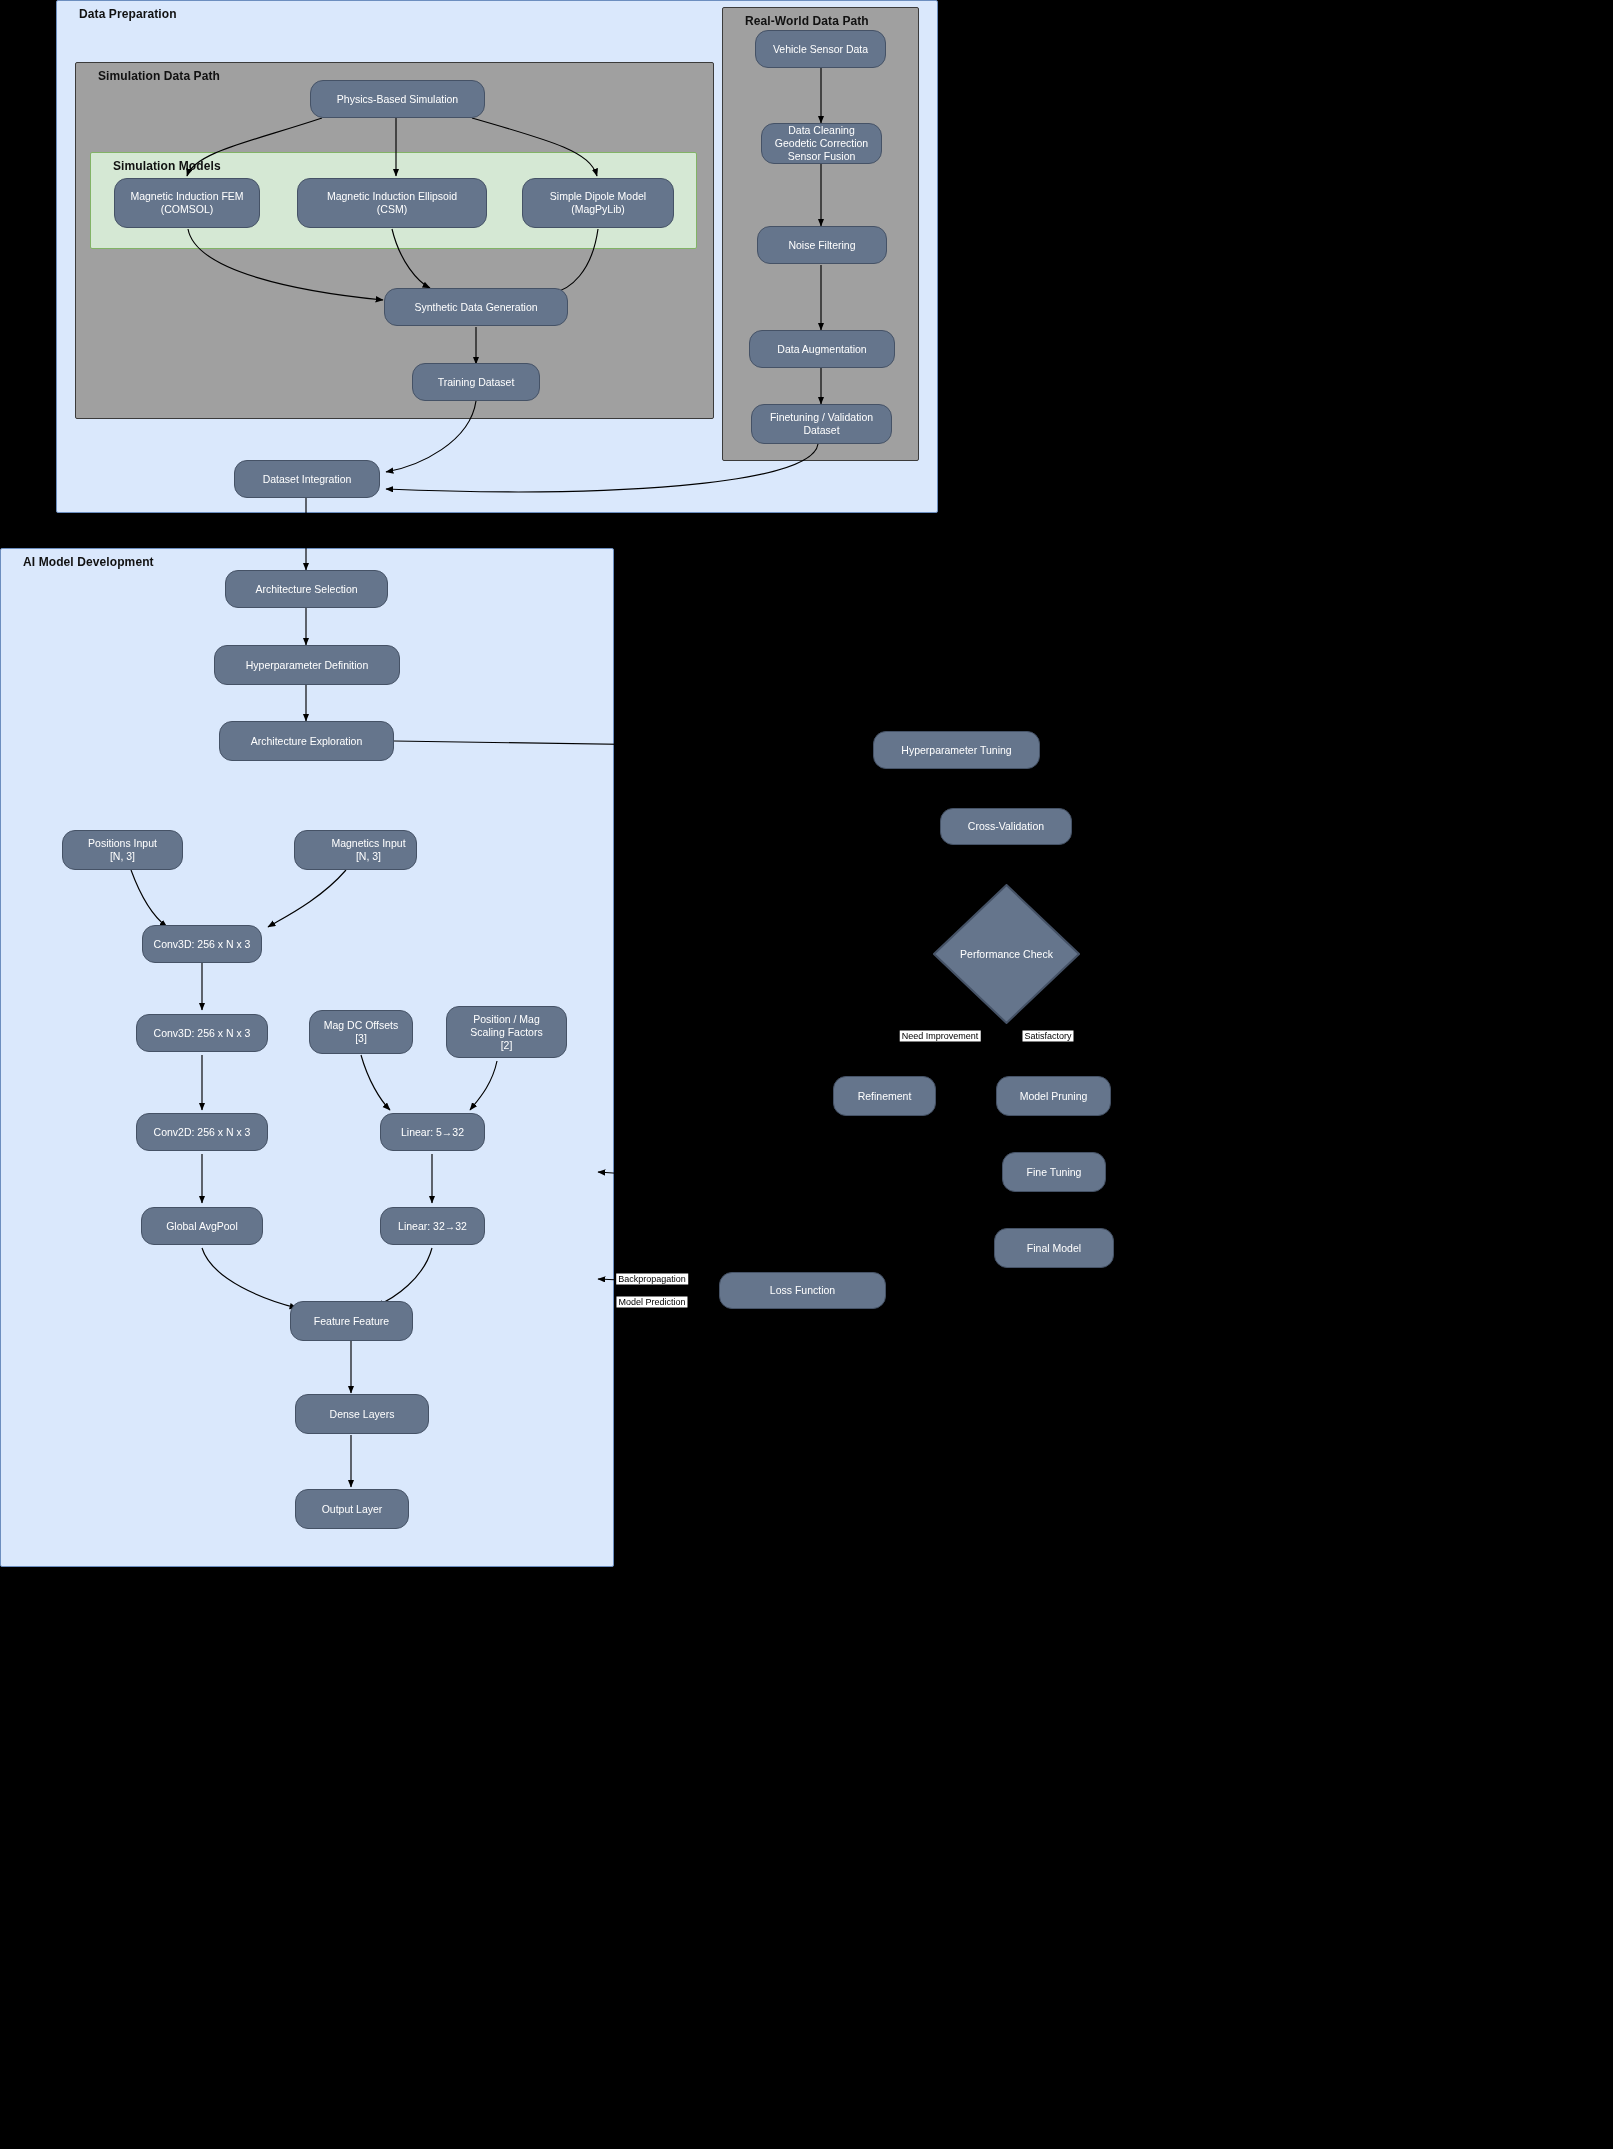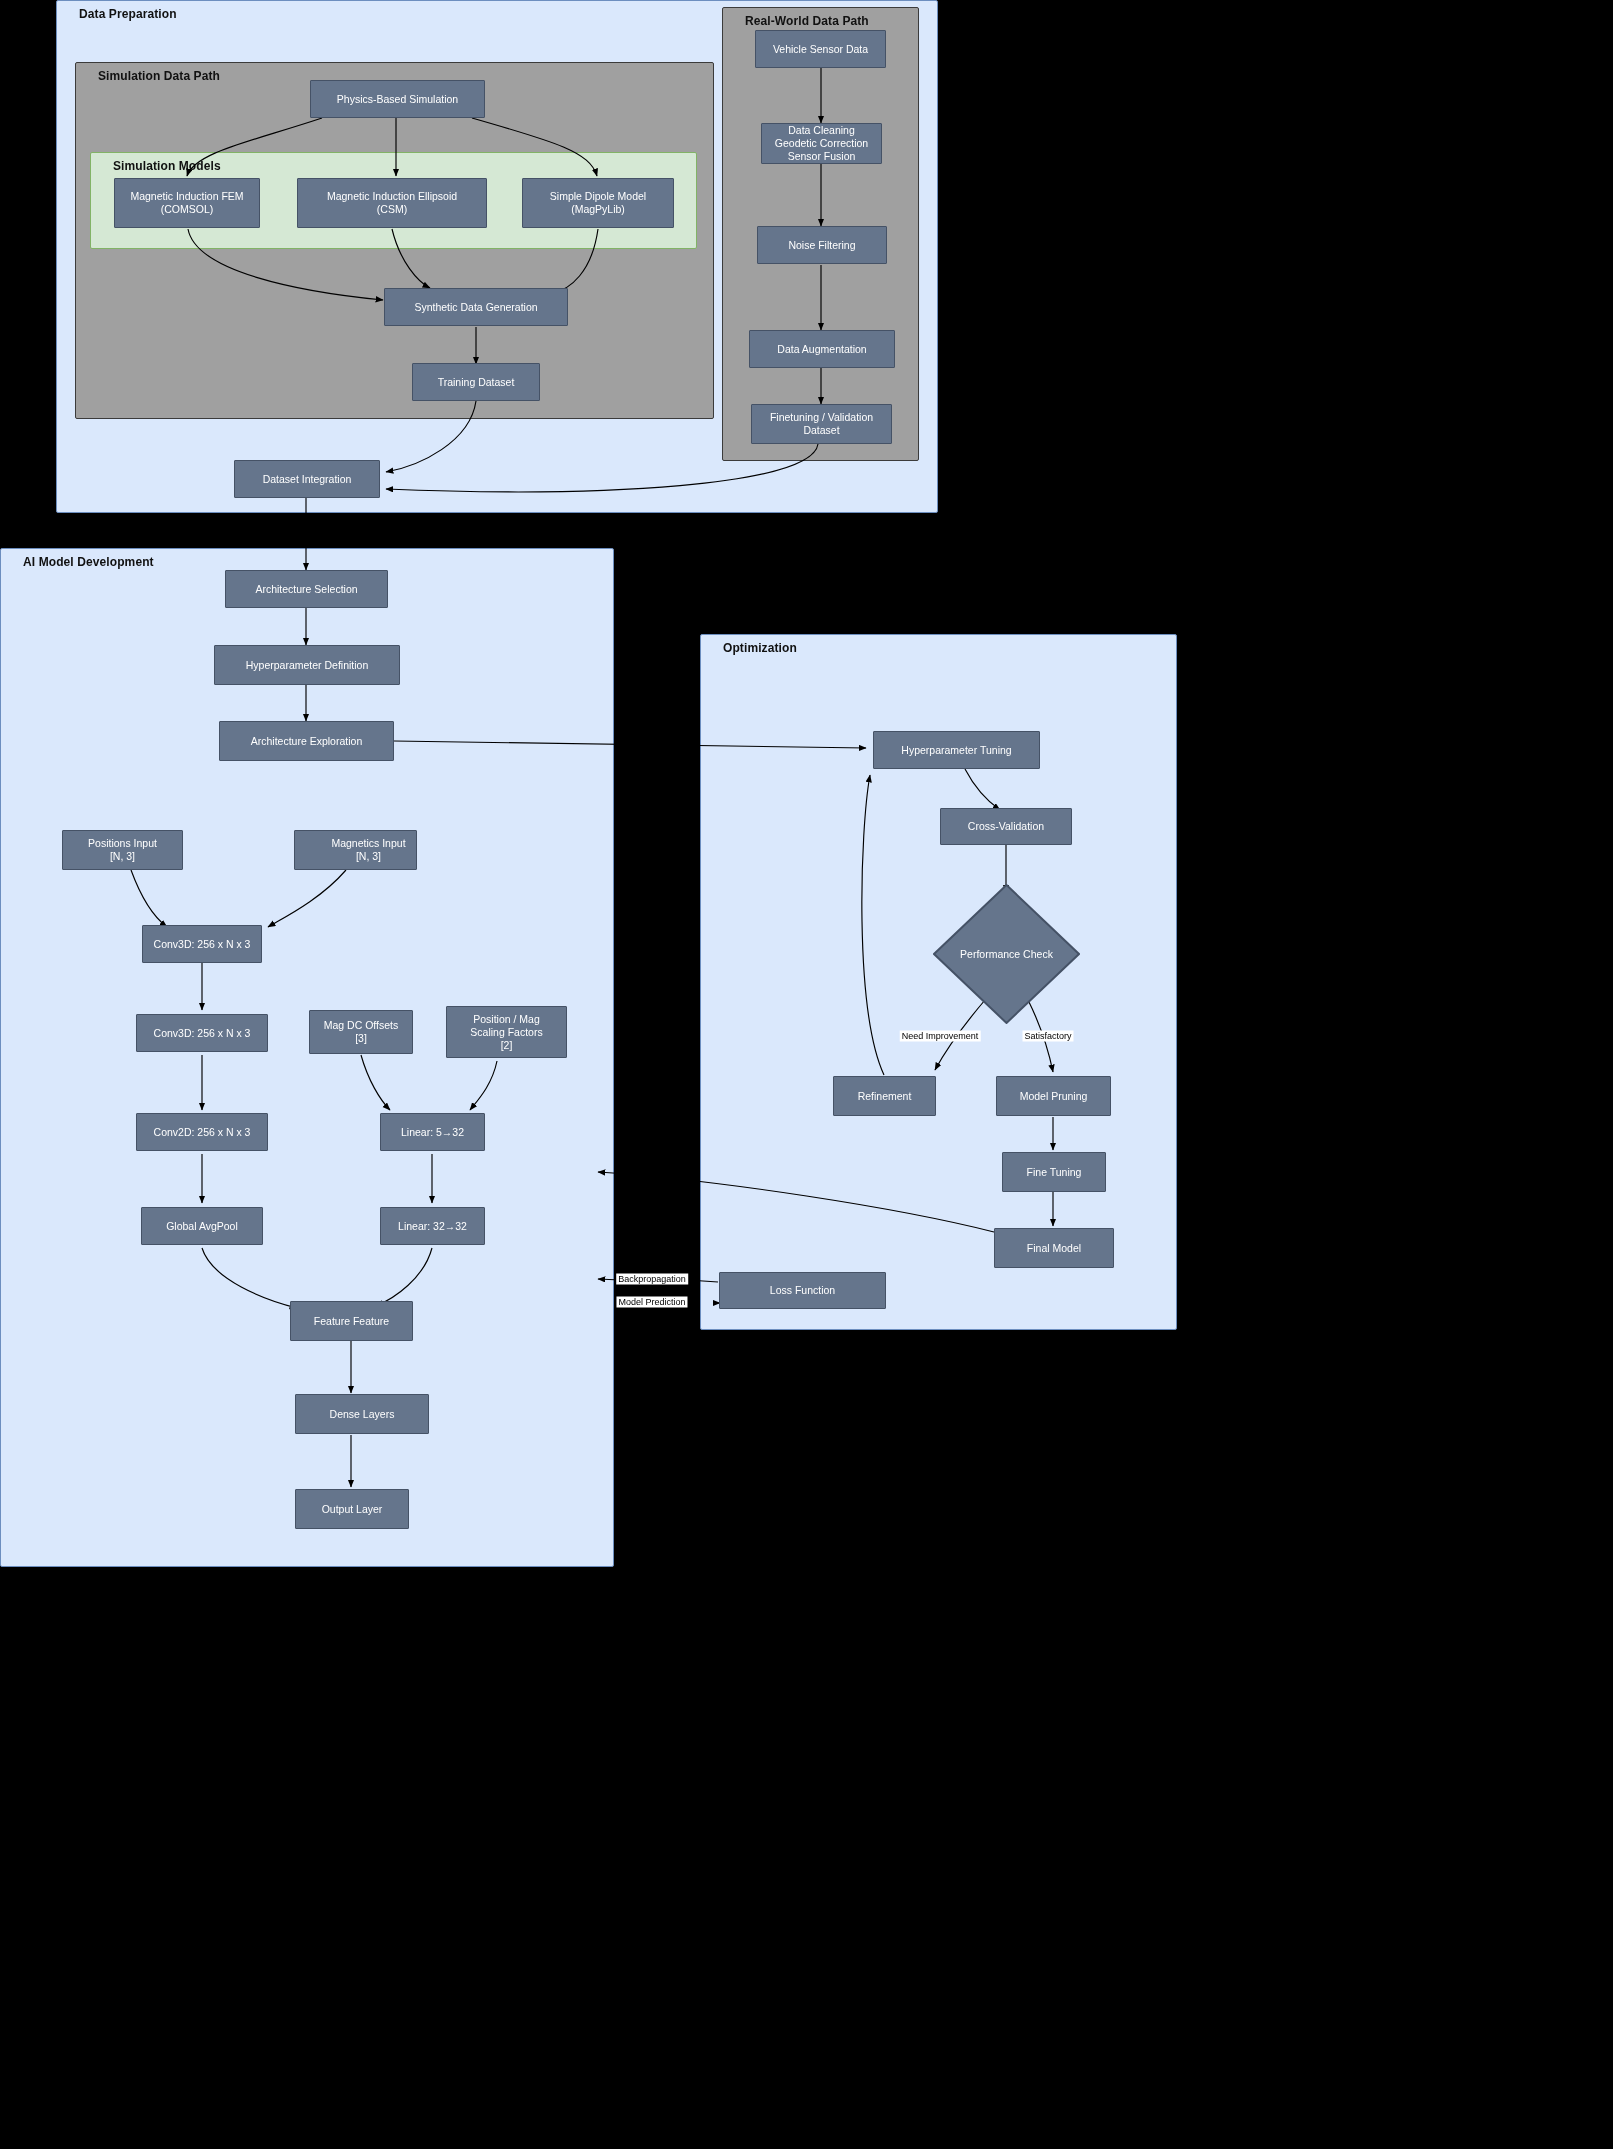--- a/index.html
+++ b/index.html
@@ -44,21 +44,21 @@
     border: 1.5px solid #455266;
     color: #ffffff;
     font-size: 10.5px;
     line-height: 13px;
     display: flex;
     align-items: center;
     justify-content: center;
     text-align: center;
     white-space: pre-line;
     padding: 2px 4px;
-    border-radius: 1px;
+    border-radius: 13px;
   }
 
   .diamond {
     position: absolute;
     box-sizing: border-box;
     display:flex; align-items:center; justify-content:center;
   }
   .diamond .dshape {
     position:absolute; left:0; top:0; width:100%; height:100%;
   }
@@ -98,23 +98,20 @@
 
   <div class="cluster gray" style="left:722px; top:7px; width:197px; height:454px;">
     <div class="cluster-title">Real-World Data Path</div>
   </div>
 
   <div class="cluster blue" style="left:0px; top:548px; width:614px; height:1019px;">
     <div class="cluster-title">AI Model Development</div>
   </div>
 
 
-  <div class="cluster blue" style="left:700px; top:634px; width:477px; height:696px;">
-    <div class="cluster-title">Optimization</div>
-  </div>
 
   <svg id="wires" viewBox="0 0 1613 2149">
     <defs>
       <marker id="ah" markerWidth="9" markerHeight="9" refX="7.4" refY="3.2" orient="auto" markerUnits="userSpaceOnUse">
         <path d="M0,0 L8,3.2 L0,6.4 z" fill="#000000"></path>
       </marker>
     </defs>
     <g fill="none" stroke="#000000" stroke-width="1.15" marker-end="url(#ah)">
 
       <path d="M322,118 C250,142 195,152 187,176"></path>

